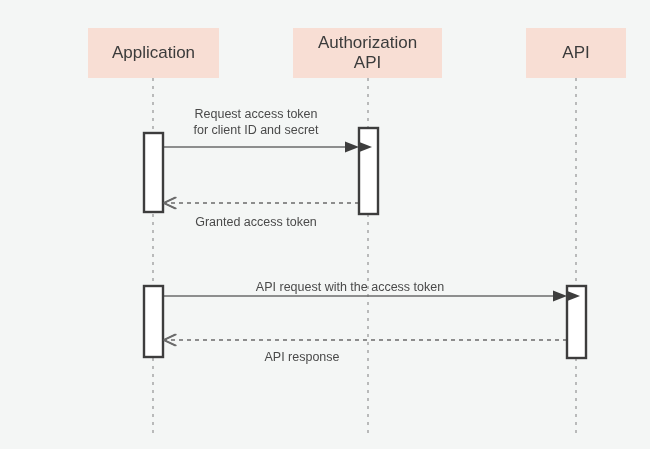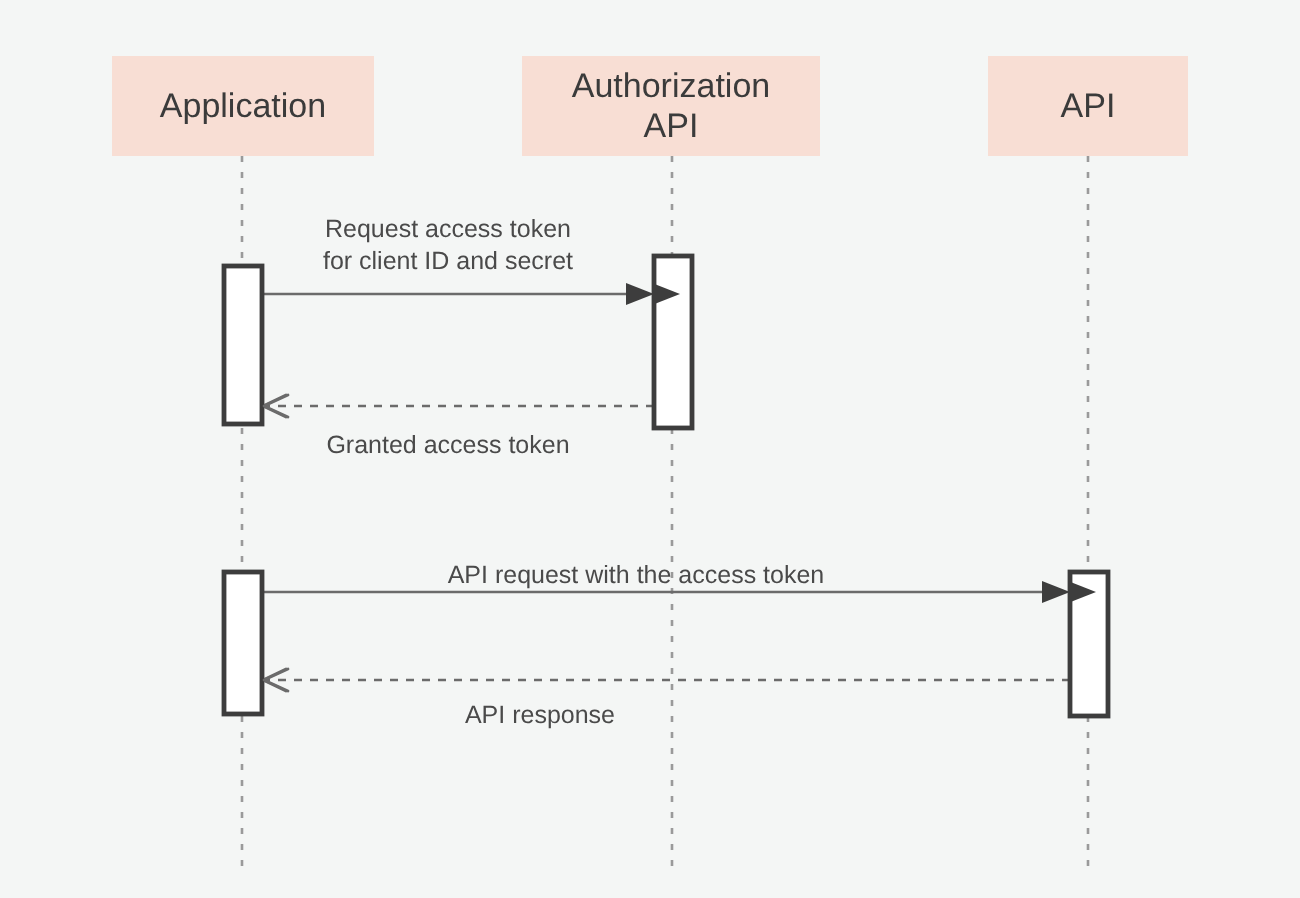--- a/index.html
+++ b/index.html
@@ -12,20 +12,21 @@
     background: #f4f6f5;
     font-family: "Liberation Sans", sans-serif;
     overflow: hidden;
     position: relative;
   }
   #diagram-root {
     position: absolute;
     inset: 0;
     width: 518px;
     height: 449px;
+    padding-left: 32px;
   }
   svg#seq-svg {
     display: block;
     width: 650px;
     height: 449px;
   }
   .actor-box-rect {
     fill: #f8ded4;
   }
   .actor-label {

